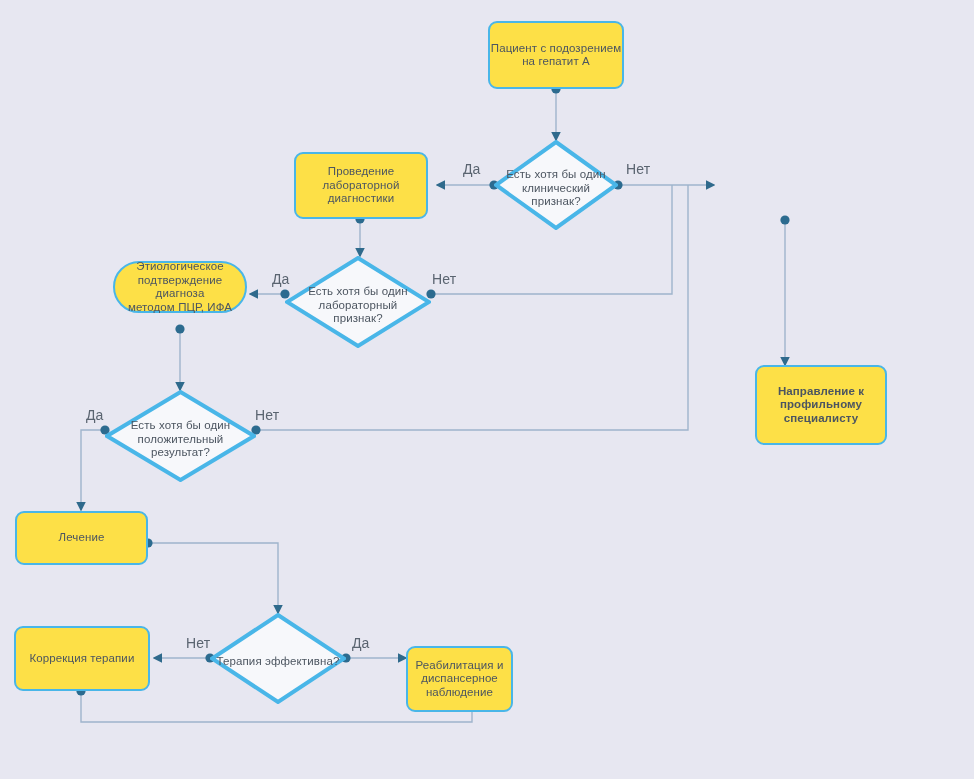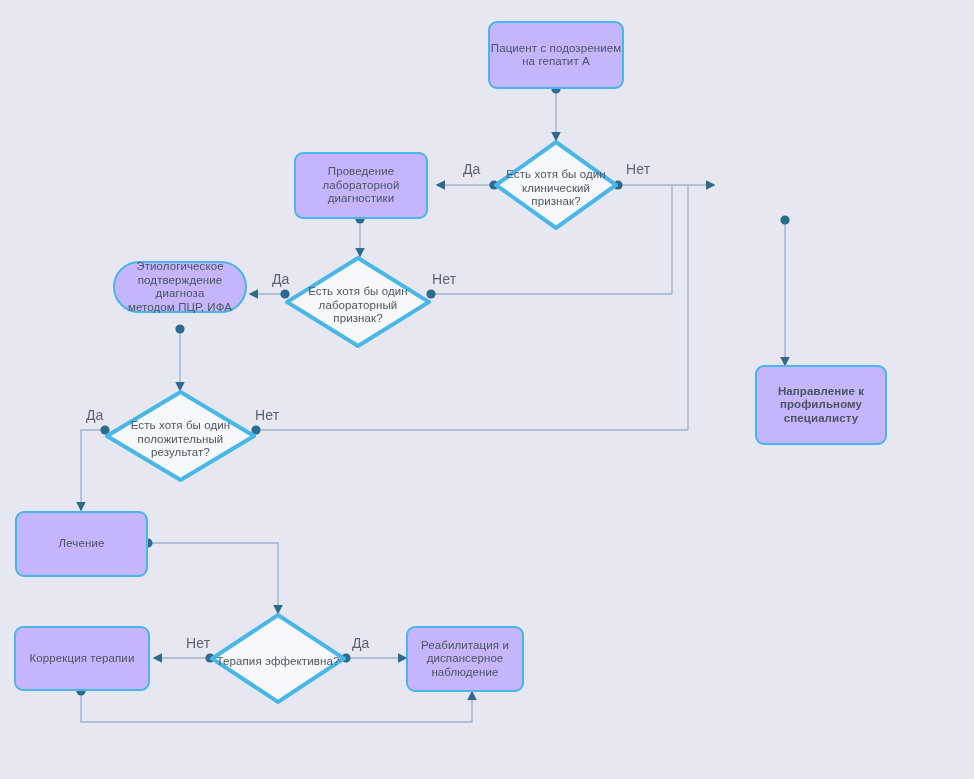--- a/index.html
+++ b/index.html
@@ -29,21 +29,21 @@
     display: flex;
     align-items: center;
     justify-content: center;
     text-align: center;
     color: #4c5560;
     font-size: 11.5px;
     line-height: 13.5px;
     letter-spacing: 0.1px;
   }
   .node.box {
-    background: #c4b5fd;
+    background: #fde047;
     border: 2.5px solid #49b6e8;
     border-radius: 9px;
     padding: 4px 0;
   }
   .node.diamond {
     background: transparent;
     border: none;
   }
   .diamond-shape {
     position: absolute;
@@ -171,36 +171,36 @@
 положительный
 результат?</span>
   </div>
 
   <div class="node box" style="left:755px; top:365px; width:132px; height:80px;font-weight:bold;">
     <span class="node-text">Направление к
 профильному
 специалисту</span>
   </div>
 
-  <div class="node box" style="left:15px; top:511px; width:133px; height:66px;">
+  <div class="node box" style="left:15px; top:511px; width:133px; height:54px;">
     <span class="node-text">Лечение</span>
   </div>
 
   <div class="node box" style="left:14px; top:626px; width:136px; height:65px;">
     <span class="node-text">Коррекция терапии</span>
   </div>
 
   <div class="node diamond" style="left:210px; top:613px; width:136px; height:91px;">
     <svg class="diamond-shape" viewBox="0 0 136 91" preserveAspectRatio="none">
       <polygon points="68,2 134,45.5 68,89 2,45.5" fill="#f7f8fb" stroke="#49b6e8" stroke-width="4"></polygon>
     </svg>
     <span class="diamond-label node-text">Терапия эффективна?</span>
   </div>
 
-  <div class="node box" style="left:406px; top:626px; width:118px; height:66px;">
+  <div class="node box" style="left:406px; top:646px; width:107px; height:66px;">
     <span class="node-text">Реабилитация и
 диспансерное
 наблюдение</span>
   </div>
 
   <div class="edge-label" style="left:463px; top:161px;">Да</div>
   <div class="edge-label" style="left:626px; top:161px;">Нет</div>
   <div class="edge-label" style="left:272px; top:271px;">Да</div>
   <div class="edge-label" style="left:432px; top:271px;">Нет</div>
   <div class="edge-label" style="left:86px; top:407px;">Да</div>

